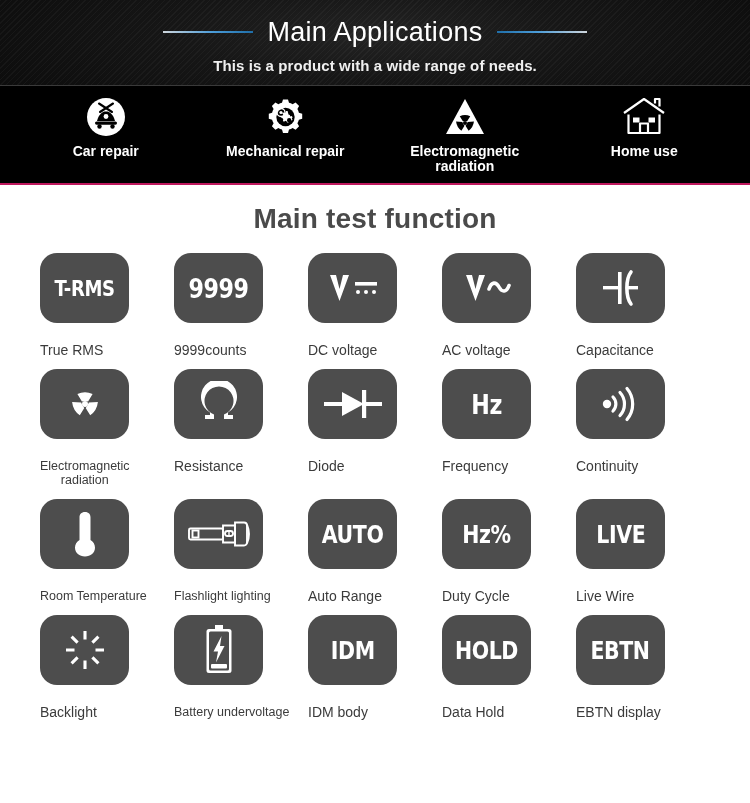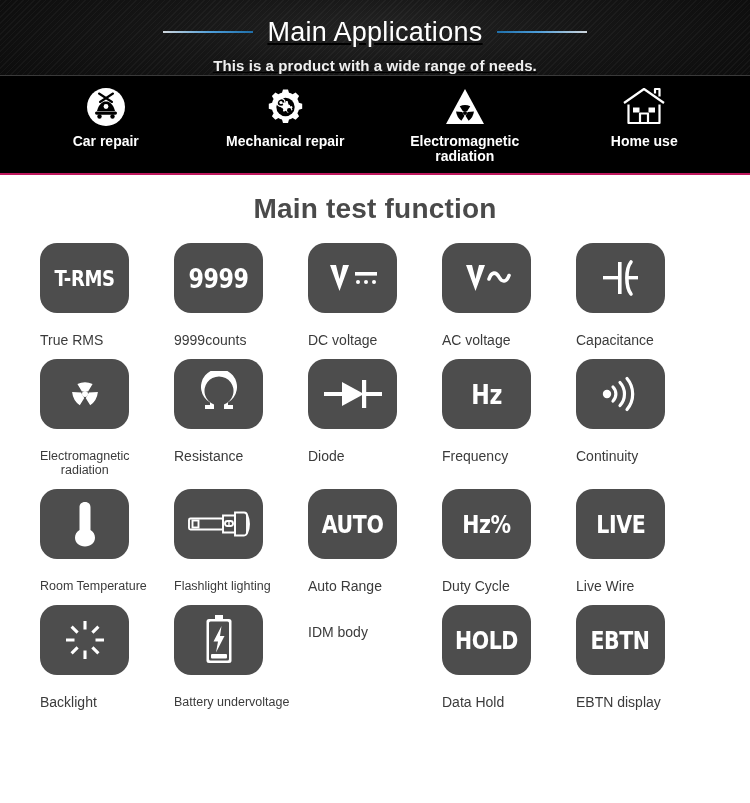--- a/index.html
+++ b/index.html
@@ -7,30 +7,29 @@
   body {
     font-family:"Liberation Sans", sans-serif;
     background:#ffffff;
     overflow:hidden;
   }
 
   
   .header-band{
     position:relative;
     width:750px;
-    height:76px;
+    height:86px;
     background:
       repeating-linear-gradient(135deg,
         rgba(255,255,255,0.035) 0px,
         rgba(255,255,255,0.035) 1px,
         rgba(0,0,0,0) 1px,
         rgba(0,0,0,0) 4px),
       radial-gradient(ellipse 60% 120% at 50% 40%, #232323 0%, #161616 45%, #0c0c0c 100%);
     border-bottom:1px solid #3a3a3a;
-    text-decoration:underline;
   }
   .title-row{
     display:flex;
     align-items:center;
     justify-content:center;
     gap:14px;
     padding-top:17px;
   }
   .rule{ width:90px; height:2px; }
   .rule.left{ background:linear-gradient(90deg, #cfd6dc 0%, #4b9cd8 55%, #1f6ea8 100%); }
@@ -407,20 +406,23 @@
           <rect x="4.5" y="6" width="25" height="44" rx="2.5" fill="#ffffff"></rect>
           <rect x="7" y="8.5" width="20" height="39" rx="1.5" fill="#4d4d4d"></rect>
           <rect x="9" y="41" width="16" height="4.5" rx="1" fill="#ffffff"></rect>
           <path d="M19.5 13 L11.5 28.5 L16 28.5 L14 39.5 L22.5 23 L18 23 Z" fill="#ffffff"></path>
         </svg>
       </div>
       <div class="cell-label tight">Battery undervoltage</div>
     </div>
 
     <div class="cell">
+      <div class="tile">
+        <span class="tile-text t-med">IDM</span>
+      </div>
       <div class="cell-label">IDM body</div>
     </div>
 
     <div class="cell">
       <div class="tile">
         <span class="tile-text t-med">HOLD</span>
       </div>
       <div class="cell-label">Data Hold</div>
     </div>
 

